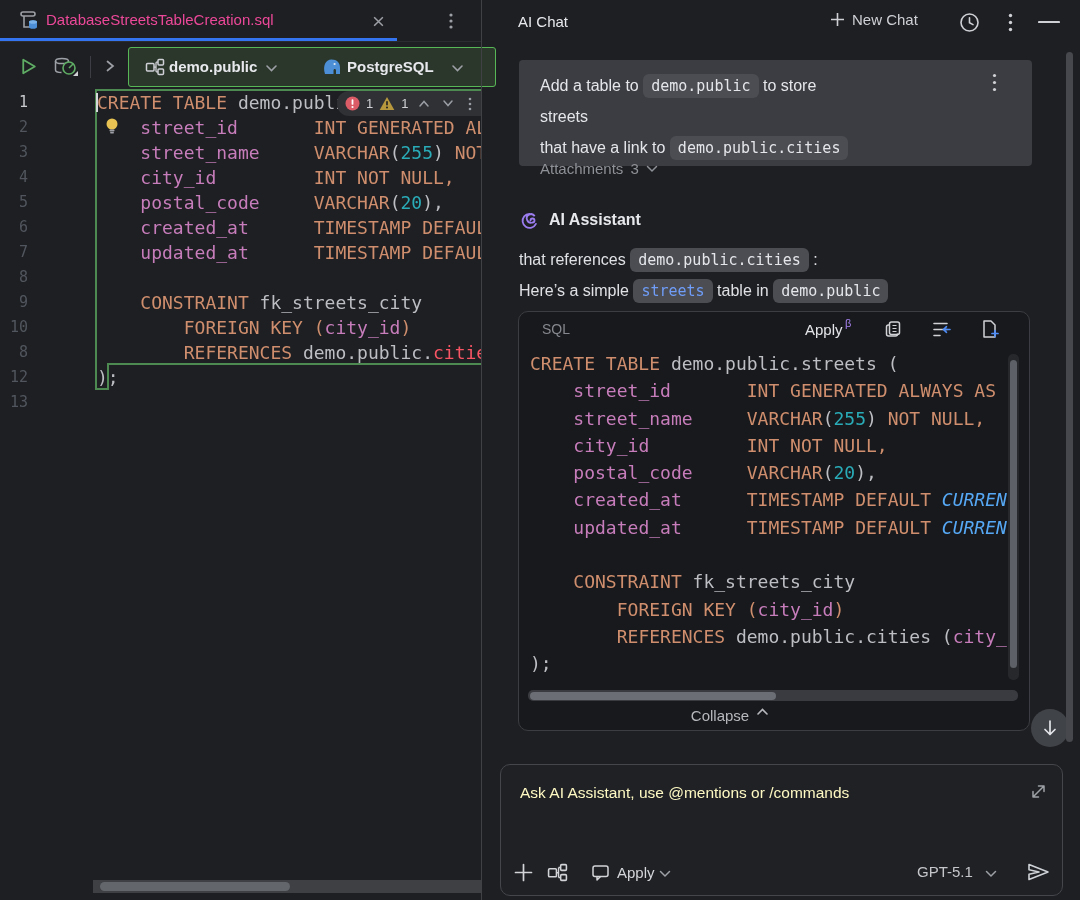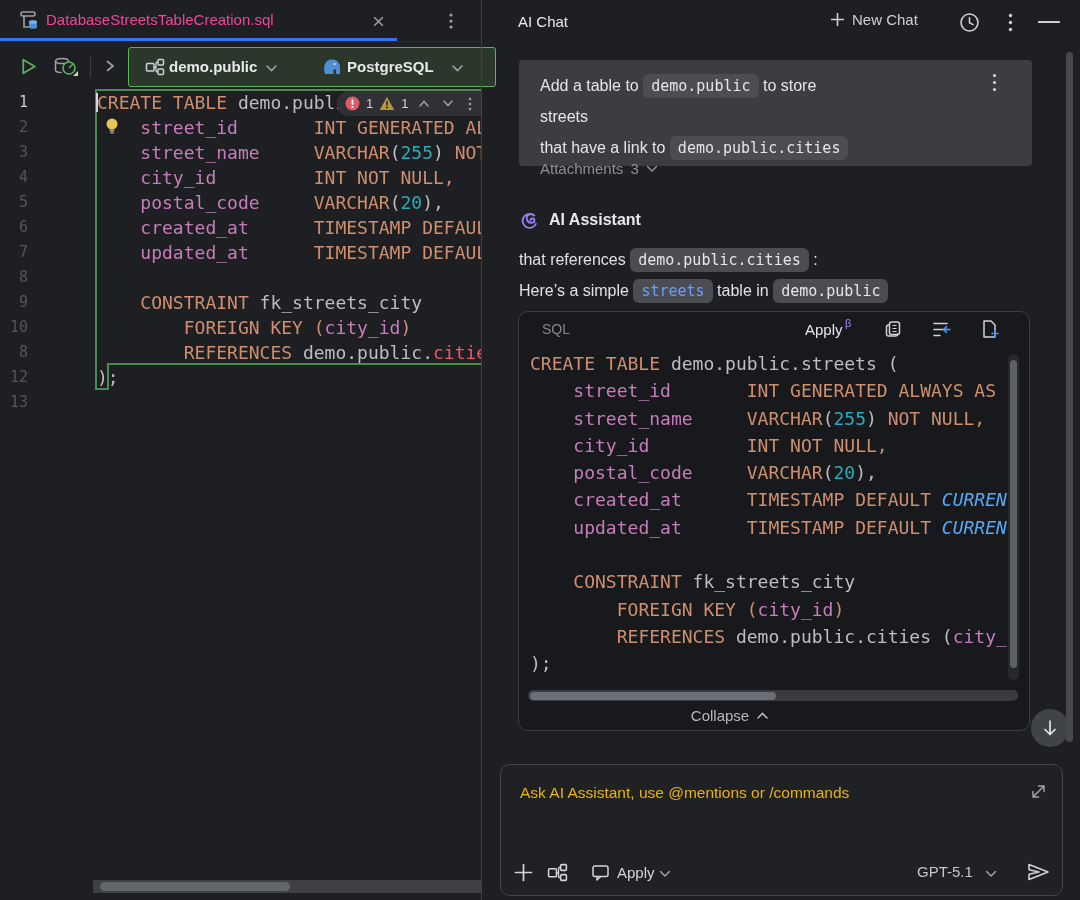--- a/index.html
+++ b/index.html
@@ -52,29 +52,29 @@
   .cc-lang{left:542px;top:321px;font-size:14px;color:#85888e;}
   .cc-apply{left:805px;top:321px;font-size:15px;color:#e3e5e9;}
   .cc-beta{left:845px;top:317px;font-size:11px;color:#a582ef;}
   .chatcode{left:519px;top:350px;width:487px;height:336px;overflow:hidden;padding-left:11px;}
   .chatcode .cl{height:27.3px;line-height:27.3px;font-size:18px;white-space:pre;
                 font-family:"DejaVu Sans Mono",monospace;color:#bcbec4;}
   .cc-vtrack{left:1008px;top:354px;width:11px;height:326px;background:#26282c;border-radius:5px;}
   .cc-vthumb{left:1010px;top:360px;width:7px;height:308px;background:#5d6066;border-radius:4px;}
   .cc-htrack{left:528px;top:690px;width:490px;height:11px;background:#393b40;border-radius:5px;}
   .cc-hthumb{left:530px;top:691.5px;width:246px;height:8px;background:#6b6e74;border-radius:4px;}
-  .collapse{left:518px;top:707px;width:424px;display:flex;justify-content:center;align-items:center;gap:7px;
+  .collapse{left:518px;top:707px;width:424px;display:flex;justify-content:center;align-items:flex-start;gap:7px;
             font-size:15px;color:#b6b8bd;}
   .floatdown{left:1031px;top:709px;width:38px;height:38px;border-radius:50%;background:#404348;
              display:flex;align-items:center;justify-content:center;}
   .panel-scroll{left:1066px;top:52px;width:7px;height:690px;background:#46484e;border-radius:4px;}
 
   .inputcard{left:500px;top:764px;width:563px;height:132px;background:#1f2125;border:1px solid #44464c;
              border-radius:10px;box-sizing:border-box;}
-  .placeholder{left:520px;top:784px;font-size:15.5px;color:#eab308;}
+  .placeholder{left:520px;top:784px;font-size:15.5px;color:#fef9c3;}
   .in-label{font-size:15px;color:#d4d6da;}
   .model-label{left:917px;top:863px;font-size:15px;color:#c4c6ca;}
 </style>
 </head>
 <body>
 
 <div id="root">
 
   <div class="a tabbar">
     <svg class="a" style="left:18px;top:9px" width="22" height="22" viewBox="0 0 22 22">

